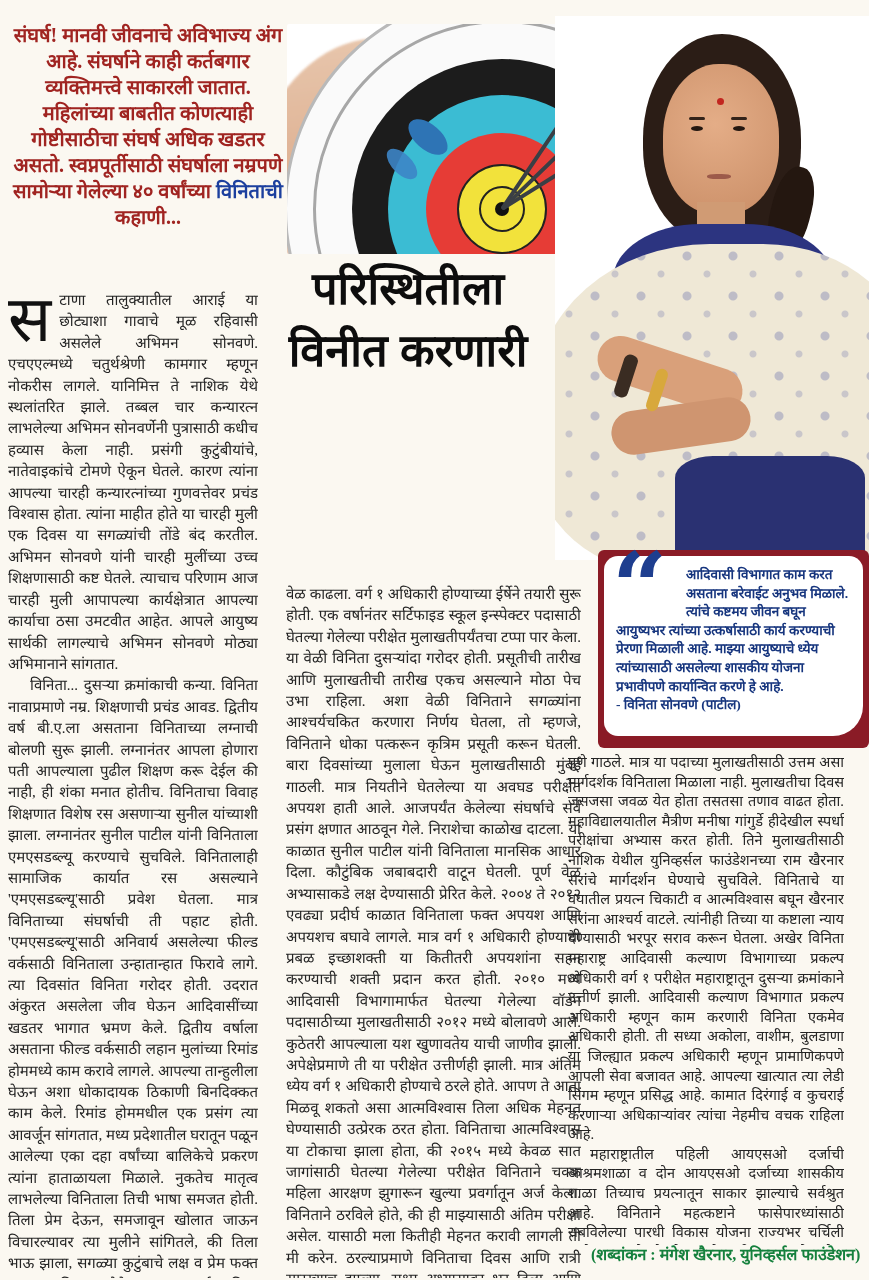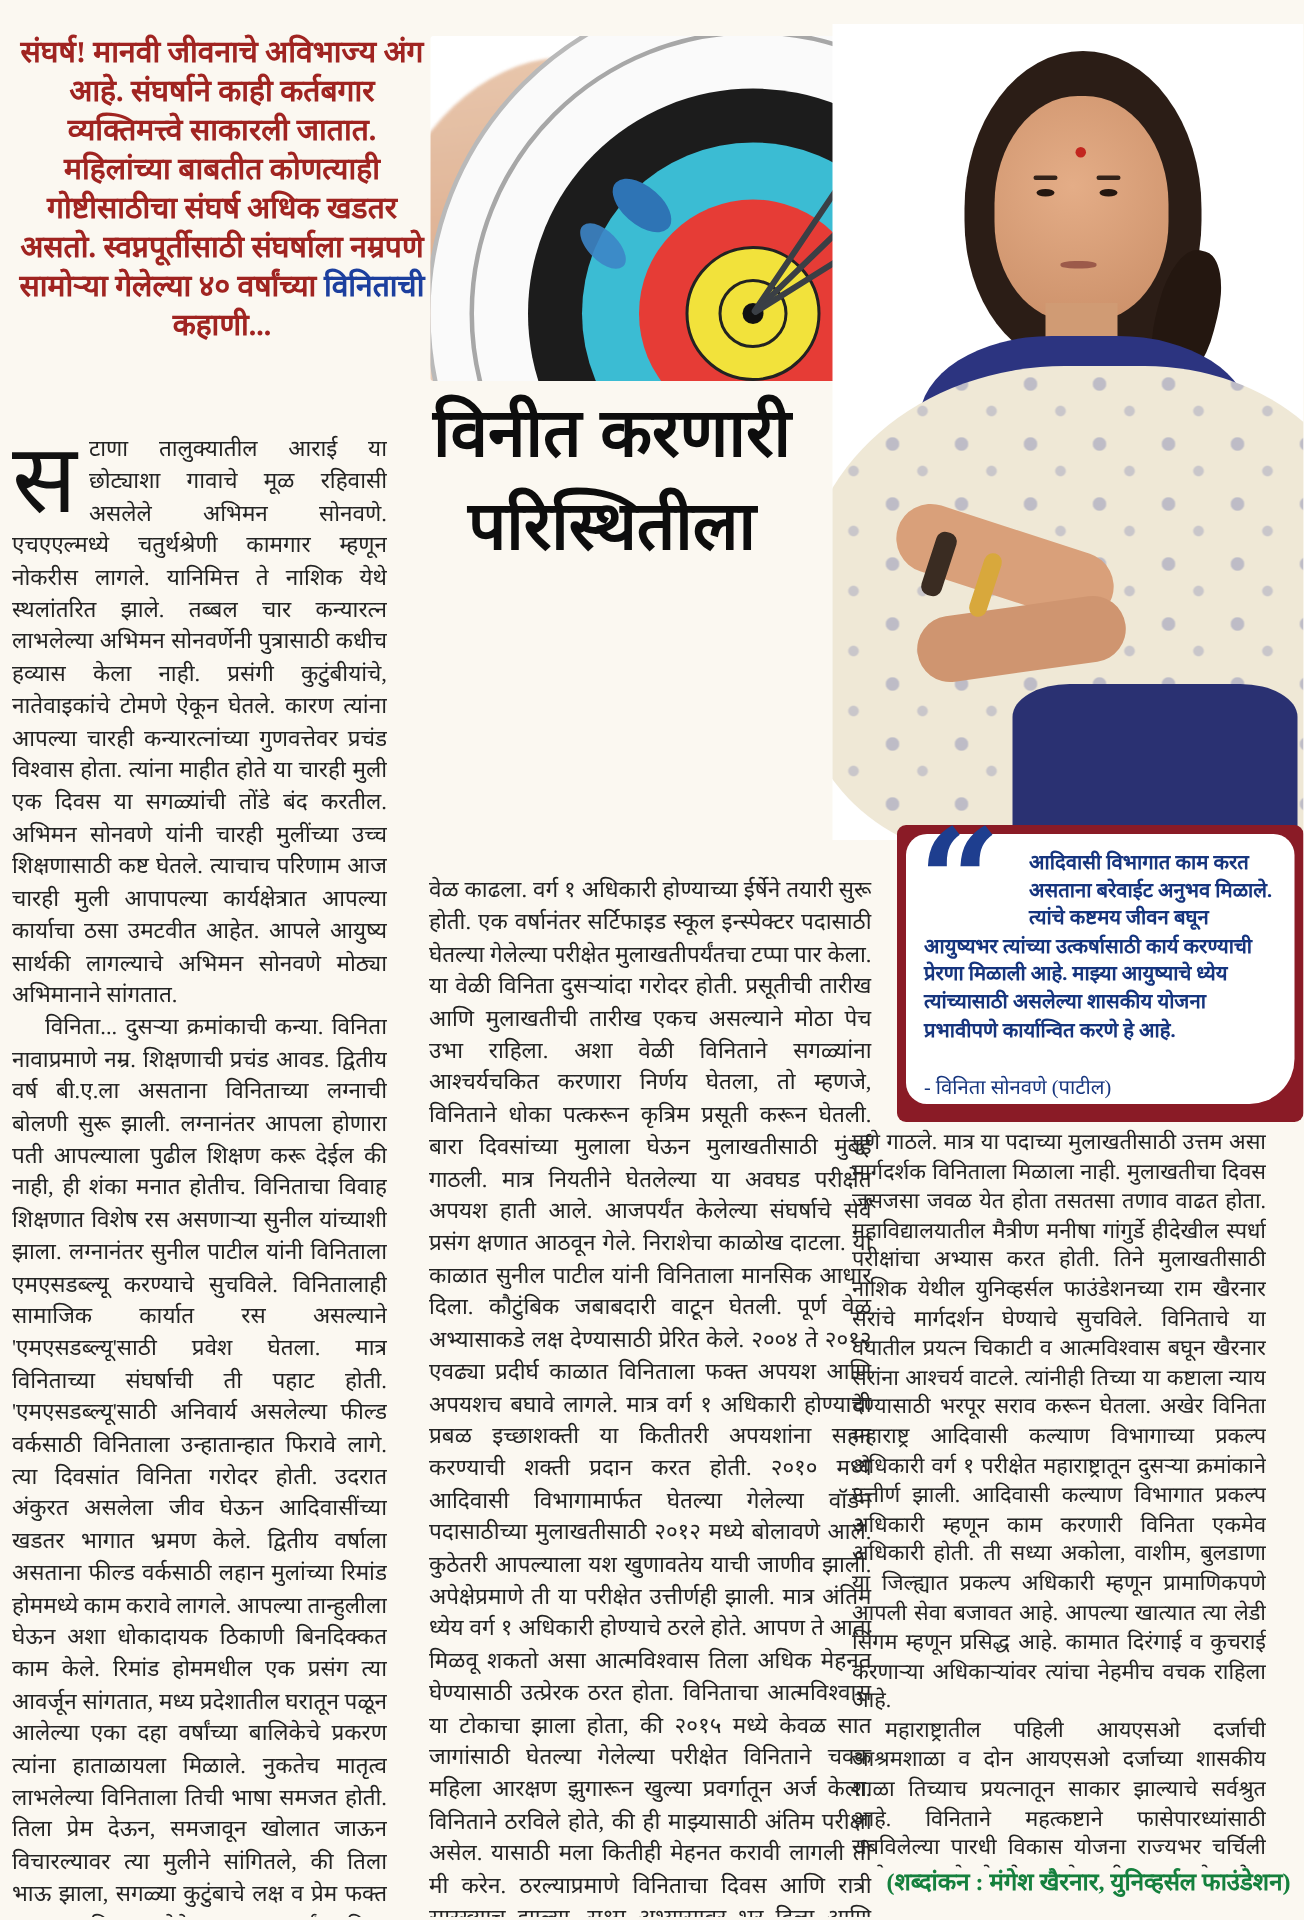--- a/index.html
+++ b/index.html
@@ -92,21 +92,21 @@
     font-size:16px;color:#15803d;text-align:left;}
   
   .quote-frame{position:absolute;left:598px;top:550px;width:271px;height:198px;
     background:#8a1b26;border-radius:6px;}
   .quote-inner{position:absolute;left:6px;top:6px;right:6px;bottom:12px;background:#ffffff;
     border-radius:14px 14px 30px 14px;padding:10px 10px 6px 12px;
     color:#16357e;font-weight:bold;font-size:13.5px;line-height:18.6px;text-align:left;}
   .qspacer{float:left;width:70px;height:40px;}
   .qmark{position:absolute;left:8px;top:-16px;font-size:96px;line-height:1;
     color:#1e3e8f;font-weight:bold;font-family:"DejaVu Serif",serif;}
-  .q-attr{margin-top:20px;font-weight:normal;}
+  .q-attr{margin-top:0;font-weight:bold;}
 </style>
 </head>
 <body>
 
 <div class="intro">
   <span>संघर्ष! मानवी जीवनाचे अविभाज्य अंग आहे. संघर्षाने काही कर्तबगार व्यक्तिमत्त्वे साकारली जातात. महिलांच्या बाबतीत कोणत्याही गोष्टीसाठीचा संघर्ष अधिक खडतर असतो. स्वप्नपूर्तीसाठी संघर्षाला नम्रपणे सामोऱ्या गेलेल्या ४० वर्षांच्या </span><span class="hl">विनिताची</span><span> कहाणी...</span>
 </div>
 
 <div class="target-card">
   <div class="hand-shape"></div>
@@ -140,22 +140,22 @@
   <div class="p-top"></div>
   <div class="p-shawl"></div>
   <div class="p-skirt"></div>
   <div class="hand-a"></div>
   <div class="hand-b"></div>
   <div class="watch"></div>
   <div class="bangle"></div>
 </div>
 
 <div class="headline">
+  <div class="kicker">परिस्थितीला</div>
   <div class="kicker">विनीत करणारी</div>
-  <div class="kicker">परिस्थितीला</div>
 </div>
 
 <div class="col col1">
   <p><span class="dropcap">स</span><span>टाणा तालुक्यातील आराई या छोट्याशा गावाचे मूळ रहिवासी असलेले अभिमन सोनवणे. एचएएल्मध्ये चतुर्थश्रेणी कामगार म्हणून नोकरीस लागले. यानिमित्त ते नाशिक येथे स्थलांतरित झाले. तब्बल चार कन्यारत्न लाभलेल्या अभिमन सोनवर्णेनी पुत्रासाठी कधीच हव्यास केला नाही. प्रसंगी कुटुंबीयांचे, नातेवाइकांचे टोमणे ऐकून घेतले. कारण त्यांना आपल्या चारही कन्यारत्नांच्या गुणवत्तेवर प्रचंड विश्वास होता. त्यांना माहीत होते या चारही मुली एक दिवस या सगळ्यांची तोंडे बंद करतील. अभिमन सोनवणे यांनी चारही मुलींच्या उच्च शिक्षणासाठी कष्ट घेतले. त्याचाच परिणाम आज चारही मुली आपापल्या कार्यक्षेत्रात आपल्या कार्याचा ठसा उमटवीत आहेत. आपले आयुष्य सार्थकी लागल्याचे अभिमन सोनवणे मोठ्या अभिमानाने सांगतात.</span></p>
   <p>विनिता... दुसऱ्या क्रमांकाची कन्या. विनिता नावाप्रमाणे नम्र. शिक्षणाची प्रचंड आवड. द्वितीय वर्ष बी.ए.ला असताना विनिताच्या लग्नाची बोलणी सुरू झाली. लग्नानंतर आपला होणारा पती आपल्याला पुढील शिक्षण करू देईल की नाही, ही शंका मनात होतीच. विनिताचा विवाह शिक्षणात विशेष रस असणाऱ्या सुनील यांच्याशी झाला. लग्नानंतर सुनील पाटील यांनी विनिताला एमएसडब्ल्यू करण्याचे सुचविले. विनितालाही सामाजिक कार्यात रस असल्याने 'एमएसडब्ल्यू'साठी प्रवेश घेतला. मात्र विनिताच्या संघर्षाची ती पहाट होती. 'एमएसडब्ल्यू'साठी अनिवार्य असलेल्या फील्ड वर्कसाठी विनिताला उन्हातान्हात फिरावे लागे. त्या दिवसांत विनिता गरोदर होती. उदरात अंकुरत असलेला जीव घेऊन आदिवासींच्या खडतर भागात भ्रमण केले. द्वितीय वर्षाला असताना फील्ड वर्कसाठी लहान मुलांच्या रिमांड होममध्ये काम करावे लागले. आपल्या तान्हुलीला घेऊन अशा धोकादायक ठिकाणी बिनदिक्कत काम केले. रिमांड होममधील एक प्रसंग त्या आवर्जून सांगतात, मध्य प्रदेशातील घरातून पळून आलेल्या एका दहा वर्षांच्या बालिकेचे प्रकरण त्यांना हाताळायला मिळाले. नुकतेच मातृत्व लाभलेल्या विनिताला तिची भाषा समजत होती. तिला प्रेम देऊन, समजावून खोलात जाऊन विचारल्यावर त्या मुलीने सांगितले, की तिला भाऊ झाला, सगळ्या कुटुंबाचे लक्ष व प्रेम फक्त त्यालाच मिळत होते. कालपरवापर्यंत तिला मिळणाऱ्या प्रेमाला ती पोरकी झाल्याचे तिला वाटले. त्याचा राग येऊन ती घरातून निघून आली. विनिताने सोडविलेल्या या प्रकरणासाठी तिचा गौरव करण्यात आला. या प्रसंगाने विनिताला एक गोष्ट मात्र प्रकर्षाने जाणवली की आपण यापुढील आयुष्य फक्त सामाजिक क्षेत्रात काम करताना व्यतीत करायचे.</p>
 
 </div>
 
 <div class="col col2">
   <p>वेळ काढला. वर्ग १ अधिकारी होण्याच्या ईर्षेने तयारी सुरू होती. एक वर्षानंतर सर्टिफाइड स्कूल इन्स्पेक्टर पदासाठी घेतल्या गेलेल्या परीक्षेत मुलाखतीपर्यंतचा टप्पा पार केला. या वेळी विनिता दुसऱ्यांदा गरोदर होती. प्रसूतीची तारीख आणि मुलाखतीची तारीख एकच असल्याने मोठा पेच उभा राहिला. अशा वेळी विनिताने सगळ्यांना आश्चर्यचकित करणारा निर्णय घेतला, तो म्हणजे, विनिताने धोका पत्करून कृत्रिम प्रसूती करून घेतली. बारा दिवसांच्या मुलाला घेऊन मुलाखतीसाठी मुंबई गाठली. मात्र नियतीने घेतलेल्या या अवघड परीक्षेत अपयश हाती आले. आजपर्यंत केलेल्या संघर्षाचे सर्व प्रसंग क्षणात आठवून गेले. निराशेचा काळोख दाटला. या काळात सुनील पाटील यांनी विनिताला मानसिक आधार दिला. कौटुंबिक जबाबदारी वाटून घेतली. पूर्ण वेळ अभ्यासाकडे लक्ष देण्यासाठी प्रेरित केले. २००४ ते २०१२ एवढ्या प्रदीर्घ काळात विनिताला फक्त अपयश आणि अपयशच बघावे लागले. मात्र वर्ग १ अधिकारी होण्याची प्रबळ इच्छाशक्ती या कितीतरी अपयशांना सहन करण्याची शक्ती प्रदान करत होती. २०१० मध्ये आदिवासी विभागामार्फत घेतल्या गेलेल्या वॉर्डन पदासाठीच्या मुलाखतीसाठी २०१२ मध्ये बोलावणे आले. कुठेतरी आपल्याला यश खुणावतेय याची जाणीव झाली. अपेक्षेप्रमाणे ती या परीक्षेत उत्तीर्णही झाली. मात्र अंतिम ध्येय वर्ग १ अधिकारी होण्याचे ठरले होते. आपण ते आता मिळवू शकतो असा आत्मविश्वास तिला अधिक मेहनत घेण्यासाठी उत्प्रेरक ठरत होता. विनिताचा आत्मविश्वास या टोकाचा झाला होता, की २०१५ मध्ये केवळ सात जागांसाठी घेतल्या गेलेल्या परीक्षेत विनिताने चक्क महिला आरक्षण झुगारून खुल्या प्रवर्गातून अर्ज केला. विनिताने ठरविले होते, की ही माझ्यासाठी अंतिम परीक्षा असेल. यासाठी मला कितीही मेहनत करावी लागली ती मी करेन. ठरल्याप्रमाणे विनिताचा दिवस आणि रात्री सारख्याच झाल्या. सूक्ष्म अभ्यासावर भर दिला आणि सगळ्यात महत्त्वाचे म्हणजे ११ वर्षे प्रदीर्घ केलेल्या अभ्यासावर विश्वास ठेवला. या काळात दोघा चिमुकल्यांनी व श्री. पाटील यांनी अभ्यासाला उत्तेजन दिले. या सगळ्यांचा परिणामस्वरूप विनिता मुलाखतीसाठी पात्र ठरली. मुलाखतीच्या तयारीसाठी</p>

